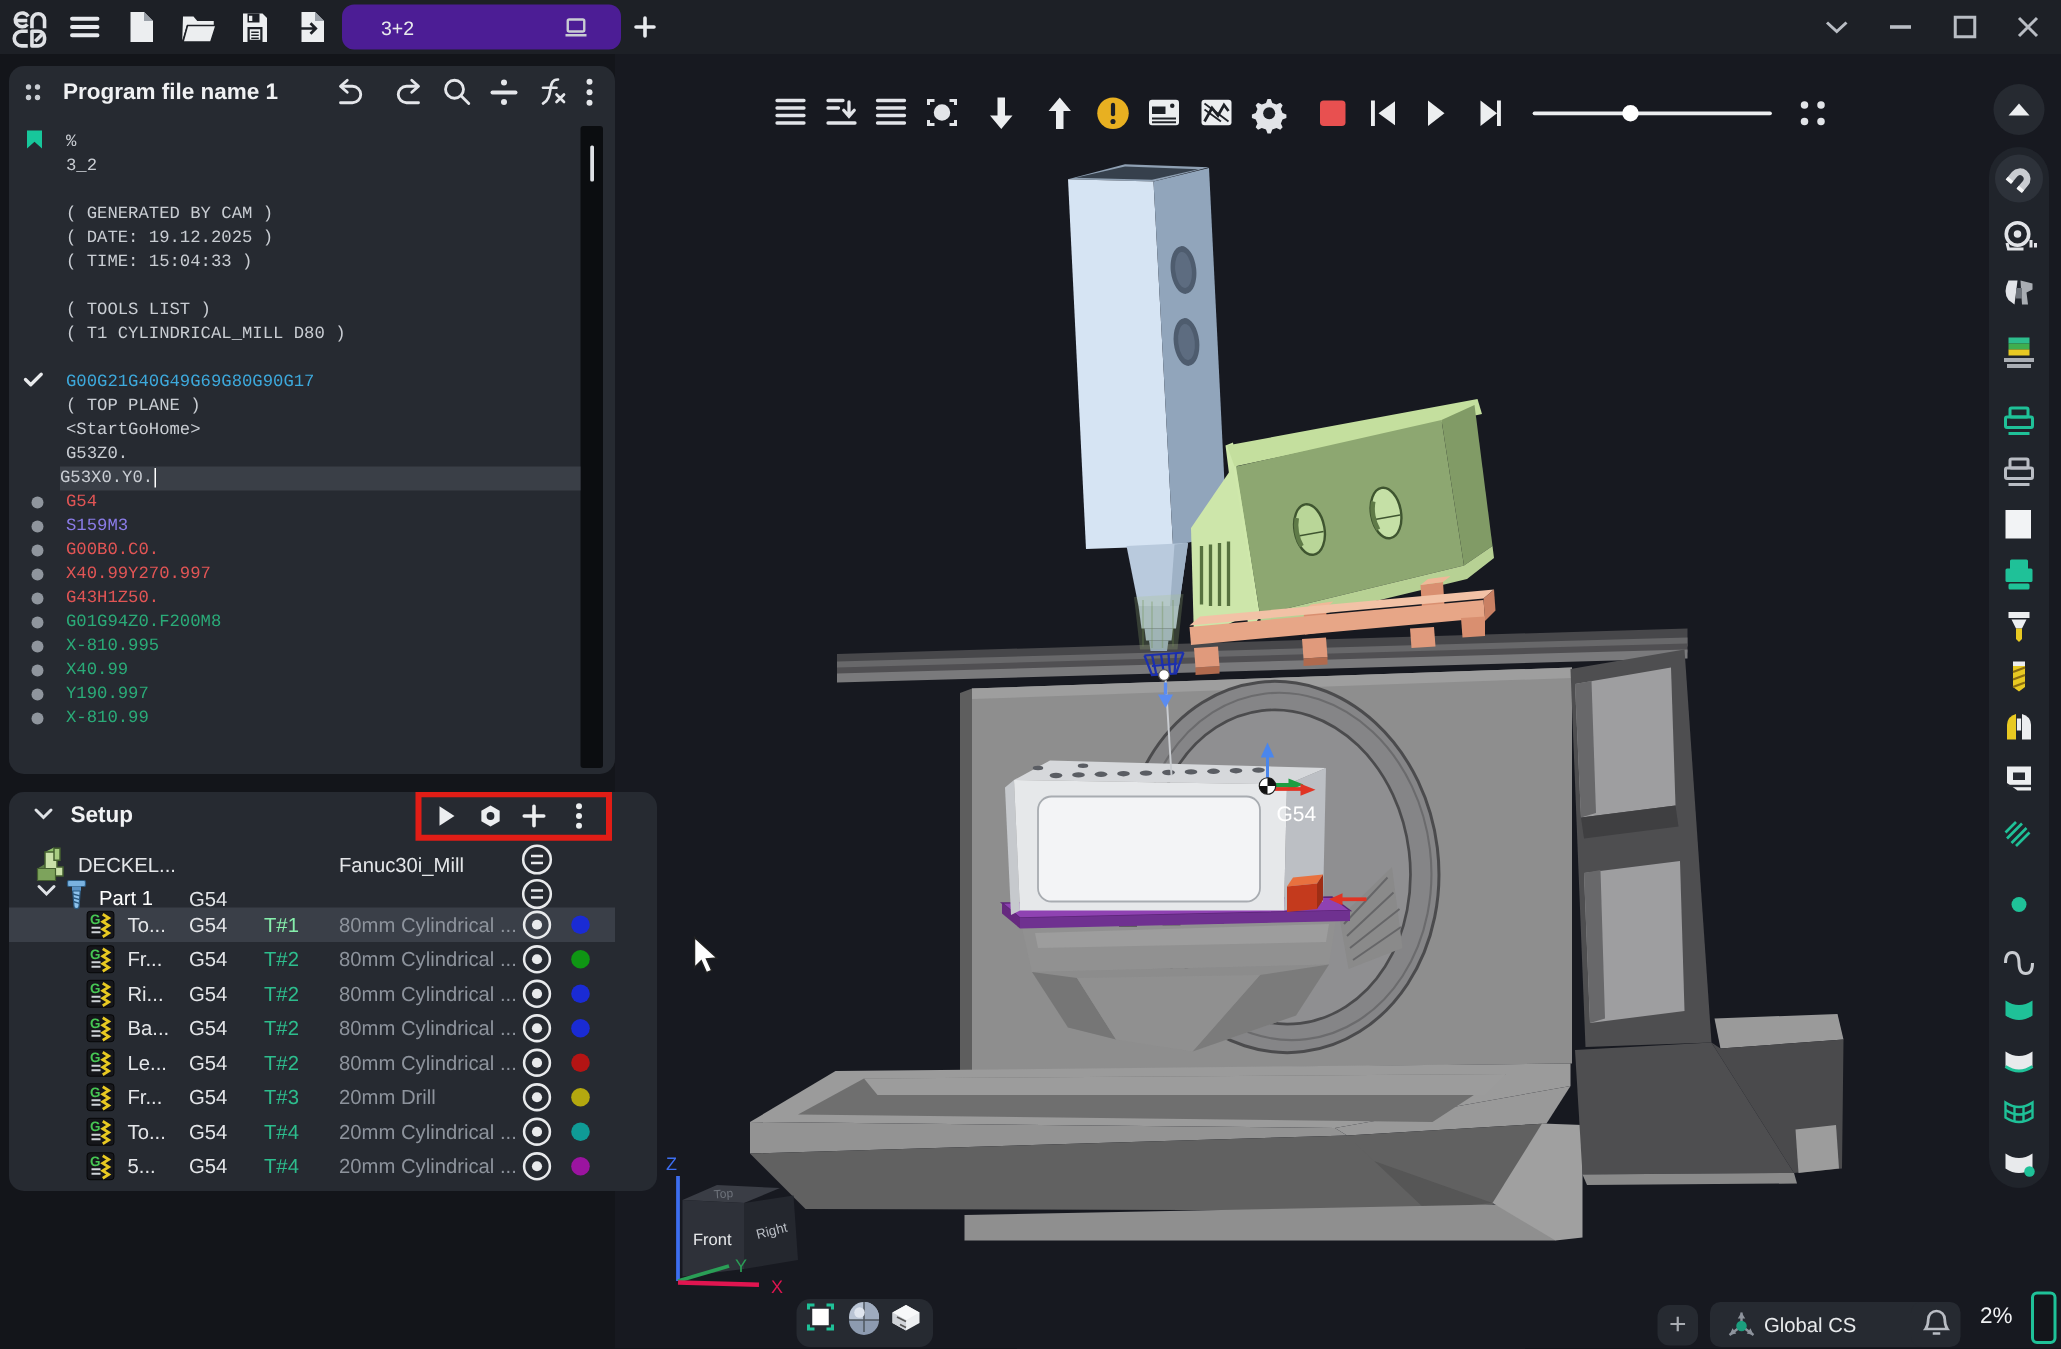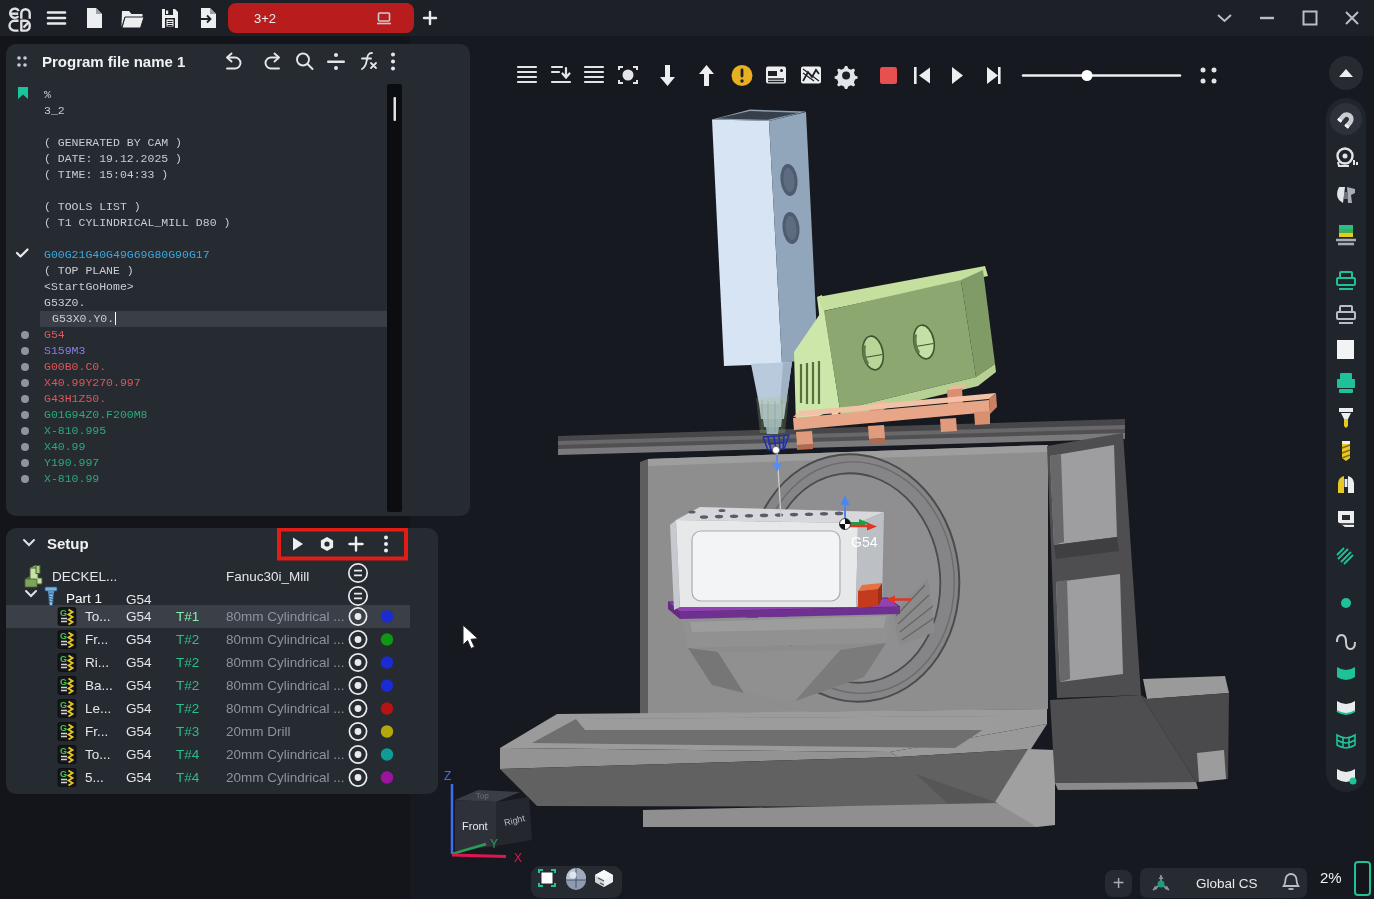--- a/index.html
+++ b/index.html
@@ -1,30 +1,30 @@
 <!DOCTYPE html>
 <html><head>
 <meta charset="utf-8">
 <style>
 * { margin:0; padding:0; box-sizing:border-box; }
 html,body { width:1374px; height:899px; overflow:hidden; background:#13151a; font-family:"Liberation Sans",sans-serif; }
 #root { position:relative; width:1374px; height:899px; background:#13151a; }
 
 #topbar { position:absolute; left:0; top:0; width:1374px; height:36px; background:#1d2026; }
-#tab { position:absolute; left:228px; top:3px; width:186px; height:30px; background:#b91c1c; border-radius:8px; color:#e8eaec; font-size:13px; }
+#tab { position:absolute; left:228px; top:3px; width:186px; height:30px; background:#4c1d95; border-radius:8px; color:#e8eaec; font-size:13px; }
 #tab span.lbl { position:absolute; left:26px; top:8px; }
 #tab .lap { position:absolute; right:22px; top:8px; }
 
-#panel1 { position:absolute; left:6px; top:44px; width:464px; height:472px; background:#262a31; border-radius:10px; overflow:hidden; }
+#panel1 { position:absolute; left:6px; top:44px; width:404px; height:472px; background:#262a31; border-radius:10px; overflow:hidden; }
 #panel2 { position:absolute; left:6px; top:528px; width:432px; height:266px; background:#262a31; border-radius:10px; }
 #p1head { position:absolute; left:0; top:0; width:100%; height:36px; }
 #p1title { position:absolute; left:36px; top:9px; color:#f0f1f3; font-size:15px; font-weight:bold; }
 .code { position:absolute; left:0px; top:43px; width:404px; font-family:"Liberation Mono",monospace; font-size:11.5px; line-height:16px; color:#c9cdd3; }
 .code .ln { position:relative; height:16px; padding-left:38px; white-space:pre; }
-.code .cur { background:#3a3f47; margin-left:34px; padding-left:12px; width:347px; }
+.code .cur { background:#3a3f47; margin-left:34px; padding-left:0; width:347px; }
 .gut { position:absolute; left:15px; top:4px; border-radius:50%; background:#8f959d; width:8px; height:8px; }
 .cblue { color:#3da9dc; } .cred { color:#e25555; } .cgreen { color:#2aab78; } .cpurp { color:#8b7ce8; }
 
 #rtb { position:absolute; left:1326px; top:98px; width:40px; height:694px; background:#20242b; border-radius:20px; }
 
 .pill { position:absolute; background:#262a31; border-radius:8px; display:flex; align-items:center; justify-content:center; color:#e8eaec; }
 </style>
 </head>
 <body>
 <div id="root">
@@ -635,21 +635,21 @@
     </g>
     <g transform="translate(73,14)">
       <polygon points="-9,-3 0,-8 9,-3 9,4 0,9 -9,4" fill="#eceef0"></polygon>
       <polygon points="-9,-3 0,-8 9,-3 0,2" fill="#f7f8f9"></polygon>
       <polygon points="-9,-3 0,2 0,9 -9,4" fill="#d0d3d8"></polygon>
       <path d="M -6 0 l 6 3 M -4 5 l 4 2" stroke="#555" stroke-width="1.2"></path>
     </g>
   </svg>
 
   <div class="pill" style="left:1105px;top:870px;width:27px;height:27px;font-size:20px;color:#a9adb3">+</div>
-  <div class="pill" style="left:1140px;top:868px;width:149px;height:30px;border-radius:7px;font-size:13.5px;justify-content:flex-start;padding-left:56px">Global CS</div>
+  <div class="pill" style="left:1140px;top:868px;width:149px;height:30px;border-radius:7px;font-size:13.5px;justify-content:flex-start;padding-left:36px">Global CS</div>
   <svg width="26" height="26" style="position:absolute;left:1148px;top:871px">
     <path d="M 13 4 v 9 M 13 13 l -8 6 M 13 13 l 8 6" stroke="#8d939c" stroke-width="1.6" fill="none"></path>
     <path d="M 13 4 l -2.5 4 h 5 z M 5 19 l 4.5 -1 l -2.5 -3.5 z M 21 19 l -4.5 -1 l 2.5 -3.5 z" fill="#8d939c"></path>
     <circle cx="13" cy="13" r="3.5" fill="#1b9e7e"></circle>
   </svg>
   <div class="pill" style="left:1274px;top:868px;width:33px;height:30px;border-radius:7px"></div>
   <svg width="24" height="24" style="position:absolute;left:1279px;top:871px">
     <path d="M 12 3 a 5.5 5.5 0 0 1 5.5 5.5 q 0 4 1.8 6.5 h -14.6 q 1.8 -2.5 1.8 -6.5 a 5.5 5.5 0 0 1 5.5 -5.5 z" fill="none" stroke="#b9bdc4" stroke-width="1.8"></path>
     <path d="M 9.5 18 h 5" stroke="#b9bdc4" stroke-width="1.8"></path>
   </svg>

